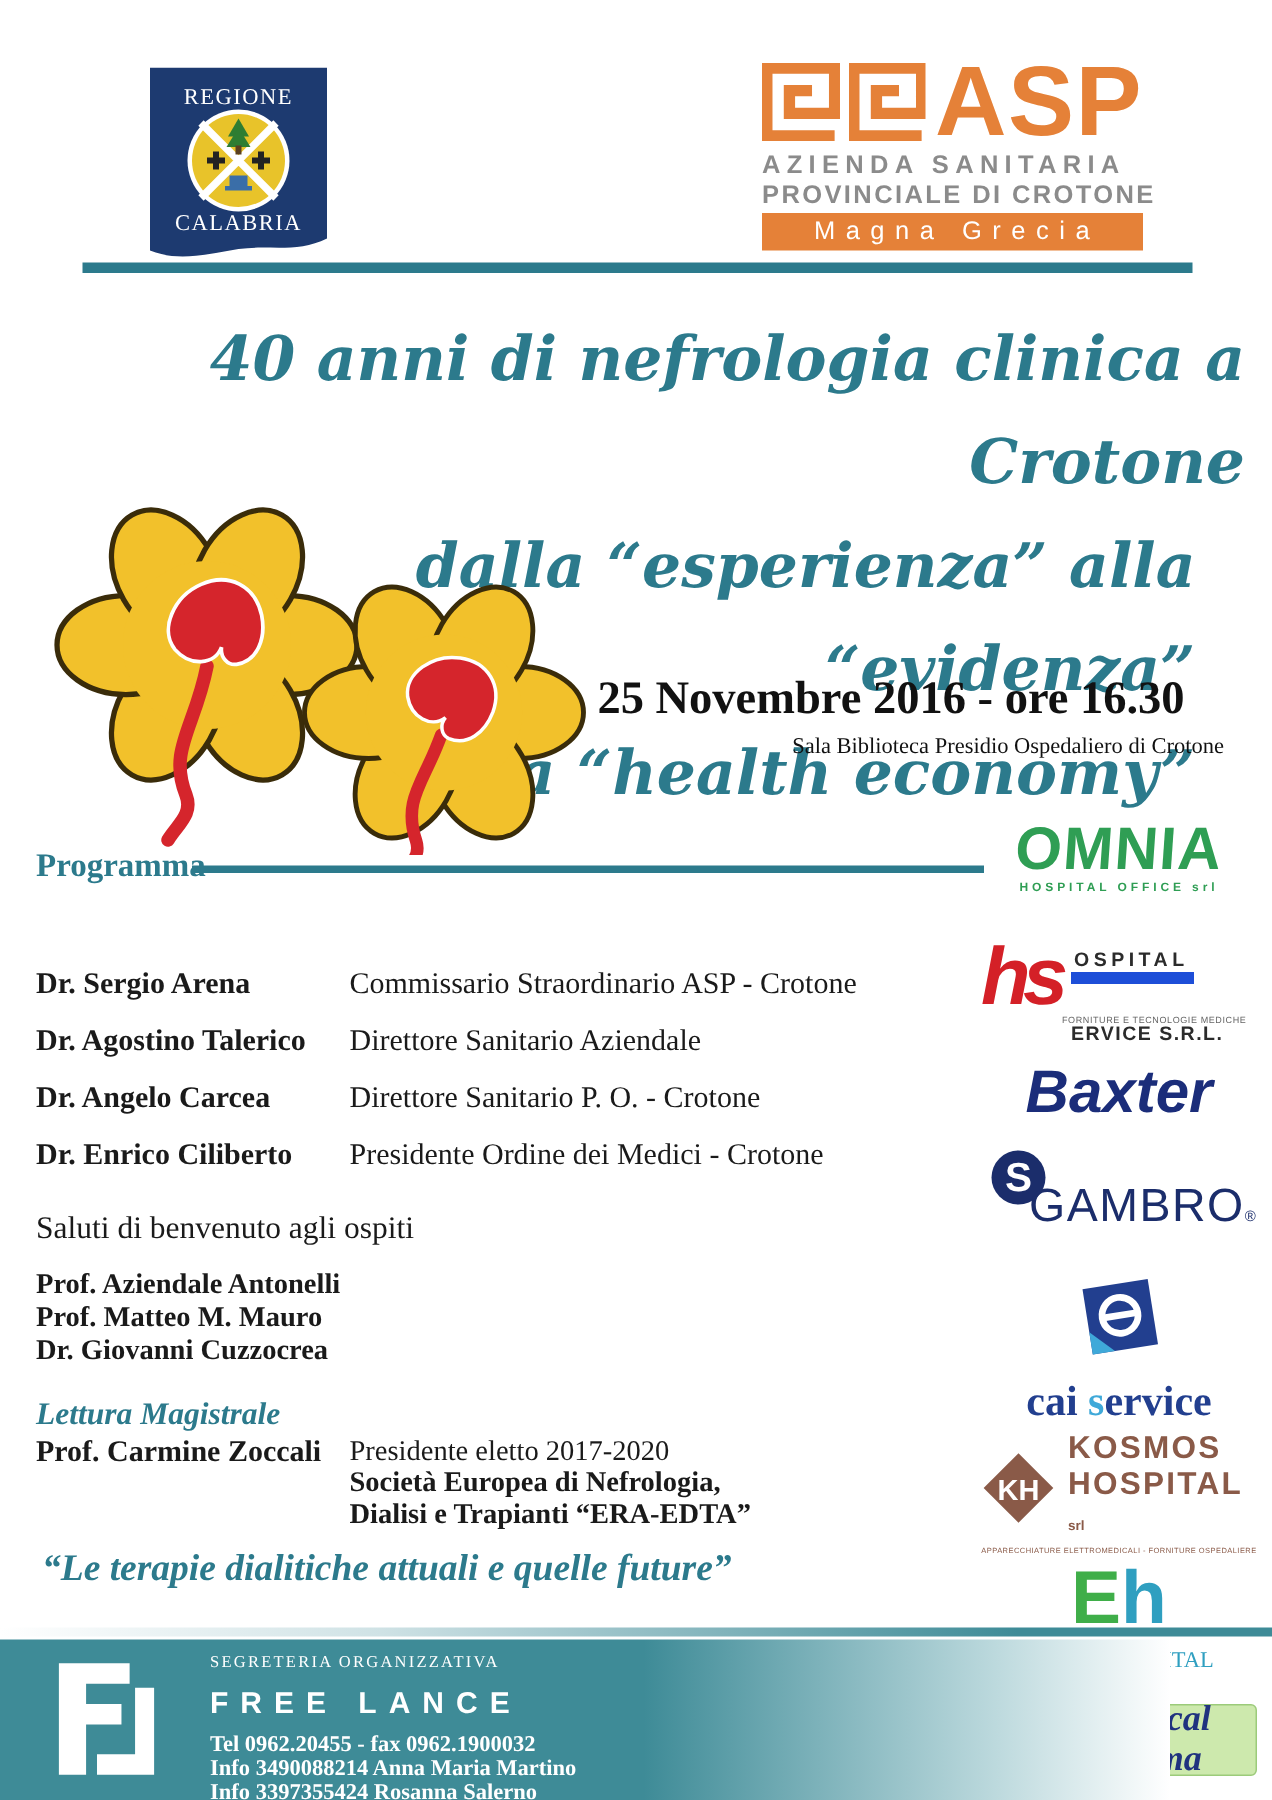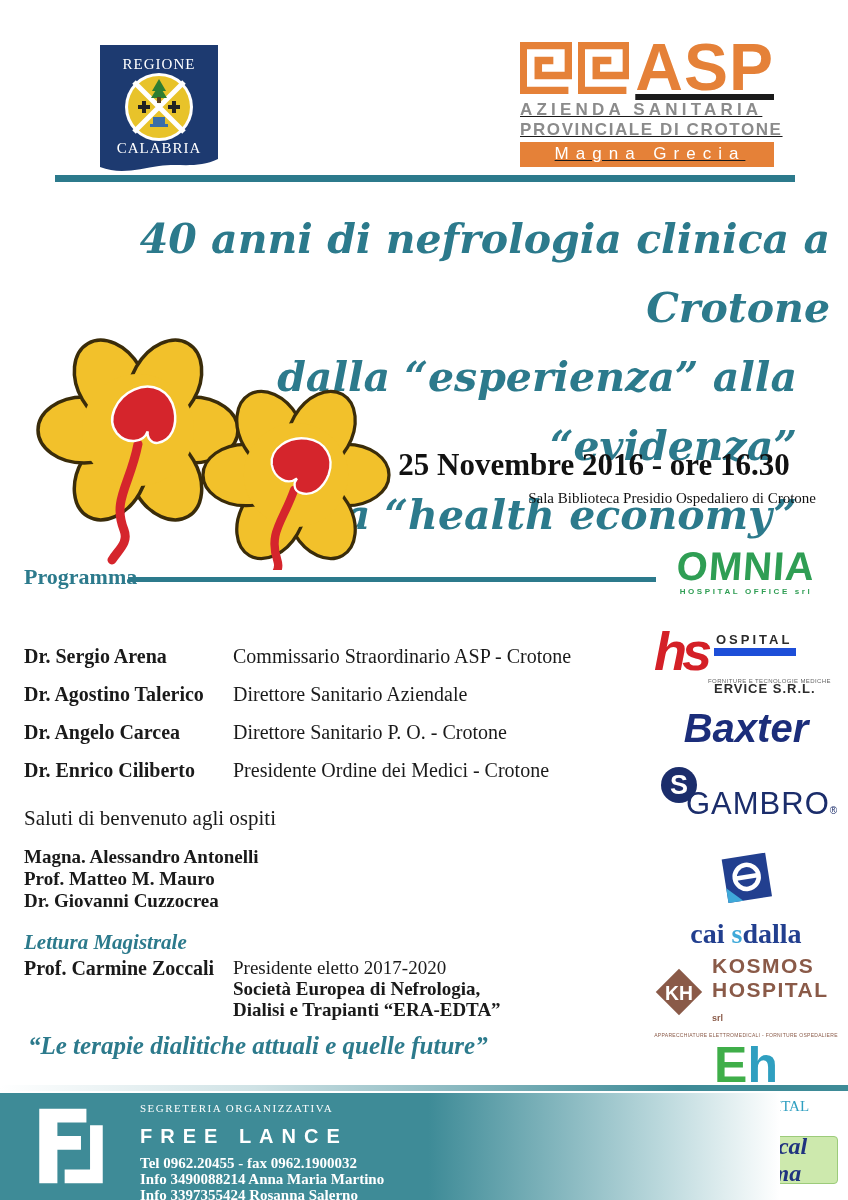--- a/index.html
+++ b/index.html
@@ -1,21 +1,21 @@
 <!DOCTYPE html>
 <html><head>
 <meta charset="utf-8">
 <style>
   * { margin:0; padding:0; box-sizing:border-box; }
   body { background:#888; font-family:"Liberation Serif", serif; }
   .page { position:relative; width:848px; height:1200px; background:#fff; margin:0 auto; overflow:hidden; color:#1a1a1a; }
 
   
   .calabria { position:absolute; left:100px; top:45px; }
-  .asp { position:absolute; left:520px; top:40px; width:254px;text-decoration:underline; }
+  .asp { position:absolute; left:508px; top:40px; width:254px; }
   .asp-top { display:flex; align-items:flex-end; gap:6px; }
   .asp-acronym { font-family:"Liberation Sans", sans-serif; font-weight:bold; font-size:66px; line-height:0.82; color:#e58138; letter-spacing:1px; }
   .asp-line1 { margin-top:6px; font-family:"Liberation Sans", sans-serif; font-weight:bold; font-size:17px; color:#8b8b8b; letter-spacing:4.2px; white-space:nowrap; }
   .asp-line2 { font-family:"Liberation Sans", sans-serif; font-weight:bold; font-size:17px; color:#8b8b8b; letter-spacing:1.6px; white-space:nowrap; }
   .asp-banner { margin-top:2px; background:#e58138; color:#fff; font-family:"Liberation Sans", sans-serif; font-size:17px; letter-spacing:7px; text-align:center; padding:2px 0 3px 6px; }
 
   .top-rule { position:absolute; left:55px; top:175px; width:740px; height:7px; background:#2c7a8c; }
 
   
   .title { position:absolute; left:100px; right:18px; top:205px; text-align:right; color:#2c7a8c; font-family:"DejaVu Serif", serif; font-style:italic; font-weight:bold; font-size:41px; line-height:69px; }
@@ -189,21 +189,21 @@
   <div class="speaker-name r1">Dr. Agostino Talerico</div>
   <div class="speaker-role r1">Direttore Sanitario Aziendale</div>
   <div class="speaker-name r2">Dr. Angelo Carcea</div>
   <div class="speaker-role r2">Direttore Sanitario P. O. - Crotone</div>
   <div class="speaker-name r3">Dr. Enrico Ciliberto</div>
   <div class="speaker-role r3">Presidente Ordine dei Medici - Crotone</div>
 
   <div class="section-label s2">Saluti di benvenuto agli ospiti</div>
 
   <div class="guests">
-    <div>Magna. Alessandro Antonelli</div>
+    <div>Prof. Aziendale Antonelli</div>
     <div>Prof. Matteo M. Mauro</div>
     <div>Dr. Giovanni Cuzzocrea</div>
   </div>
 
   <div class="lecture-heading">Lettura Magistrale</div>
   <div class="lect-name">Prof. Carmine Zoccali</div>
   <div class="lect-roles">
     <div>Presidente eletto 2017-2020</div>
     <div class="b">Società Europea di Nefrologia,</div>
     <div class="b">Dialisi e Trapianti “ERA-EDTA”</div>
@@ -235,21 +235,21 @@
 
   <div class="sponsor sp-cai">
     <svg width="66" height="66" viewBox="0 0 66 66">
       <g transform="rotate(-9 33 33)">
         <rect x="12" y="10" width="44" height="44" fill="#223f8f"></rect>
         <polygon points="12,54 27,54 12,39" fill="#3fa9d9"></polygon>
         <circle cx="34" cy="31" r="12" fill="none" stroke="#fff" stroke-width="4.5"></circle>
         <line x1="22" y1="31" x2="46" y2="31" stroke="#fff" stroke-width="4.5"></line>
       </g>
     </svg>
-    <div class="cai-text"><span>cai </span><span class="lt">s</span><span>dalla</span></div>
+    <div class="cai-text"><span>cai </span><span class="lt">s</span><span>ervice</span></div>
   </div>
 
   <div class="sponsor sp-kosmos">
     <div class="kosmos-row">
       <svg width="60" height="60" viewBox="0 0 60 60">
         <rect x="13" y="13" width="34" height="34" transform="rotate(45 30 30)" fill="#8a5a48"></rect>
         <text x="30" y="38" text-anchor="middle" font-family="Liberation Sans, sans-serif" font-weight="bold" font-size="20" fill="#fff">KH</text>
       </svg>
       <div class="kosmos-lines">
         <div>KOSMOS</div>

